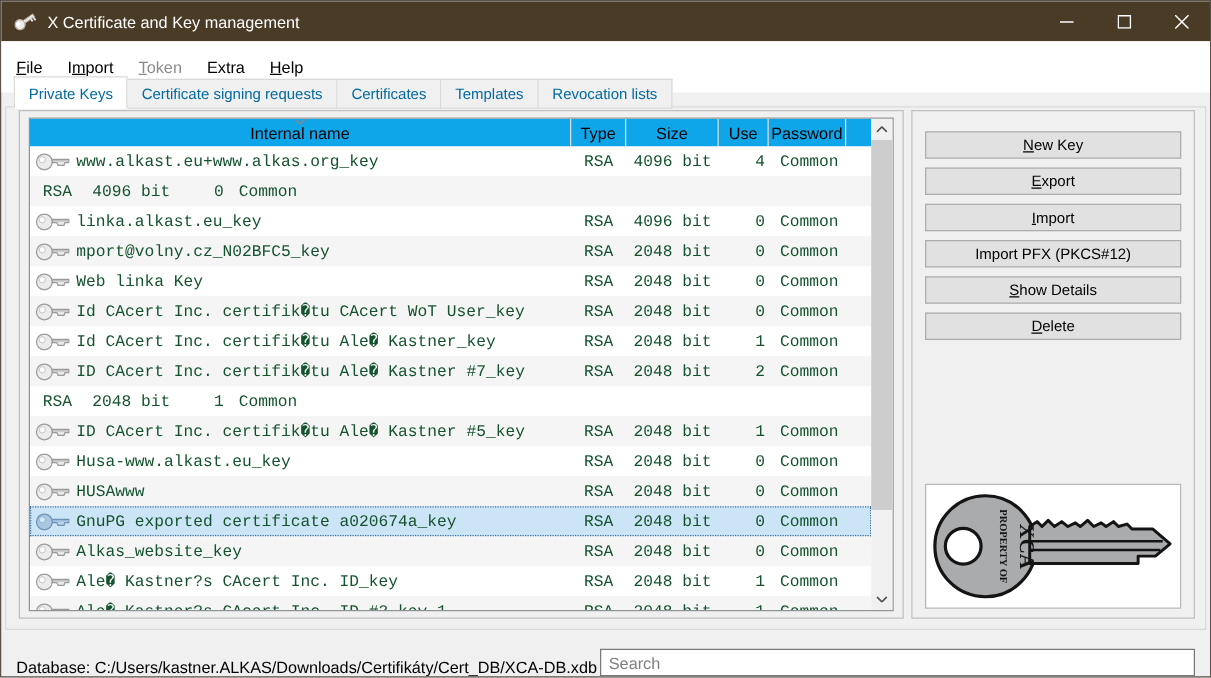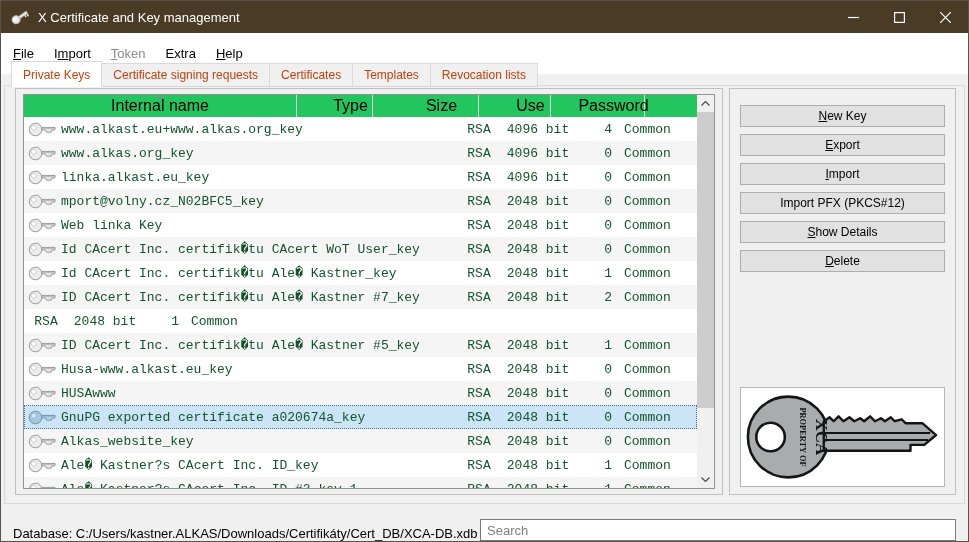--- a/index.html
+++ b/index.html
@@ -19,35 +19,35 @@
 
   
   .menubar { height:41px; background:#fff; display:flex; align-items:center;
              padding-left:2px; font-size:13px; color:#000; }
   .menu-item { padding:3px 10px; cursor:default; }
   .menu-item.disabled { color:#8a8a8a; }
 
   
   .tabbar { position:absolute; left:10px; top:62px; display:flex; font-size:12px; z-index:3; }
   .tab { padding:4px 11px 4px 11px; background:#f0f0f0; border:1px solid #d9d9d9;
-         border-left:none; color:#c2410c; }
+         border-left:none; color:#0369a1; }
   .tab:first-child { border-left:1px solid #d9d9d9; }
   .tab.active { background:#fff; border-bottom:1px solid #fff; position:relative;
                 margin-top:-2px; padding-top:6px; z-index:4; }
 
   .pane { position:absolute; left:3px; right:3px; top:84px; bottom:37px;
           background:#f0f0f0; border:1px solid #d9d9d9; }
 
   
   .left-group { position:absolute; left:10px; top:2px; width:708px; bottom:8px;
                 border:1px solid #c0c0c0; background:#f0f0f0; }
   .table { position:absolute; left:7px; top:5px; right:7px; bottom:5px;
            border:1px solid #8f9396; background:#fff; overflow:hidden; }
   .thead { height:22px; display:flex; position:relative; margin-right:17px;
-           background:#22c55e; font-size:16px;gap:32px; }
+           background:#0ea5e9; font-size:13px; }
   .hcell { display:flex; align-items:center; justify-content:center;
            border-right:1px solid #dcdcdc; position:relative; }
   .c0 { flex:1; }
   .c1 { width:44px; } .c2 { width:74px; } .c3 { width:40px; } .c4 { width:62px; }
   .cf { width:20px; border-right:none; }
   .sortind { position:absolute; top:0px; left:50%; transform:translateX(-50%); line-height:0; }
 
   .tbody { position:absolute; top:22px; left:0; right:17px; bottom:0; overflow:hidden;
            font-family:"Liberation Mono","DejaVu Sans Mono",monospace; font-size:13px; color:#14532d; }
   .trow { height:24px; display:flex; align-items:center; }
@@ -183,26 +183,20 @@
                     <circle class="khl" cx="5.8" cy="5.8" r="2.5"></circle>
                     <path class="kshaft" d="M14 5.4 H27 V8 H24 L23.2 10.2 H18.5 L17.5 8 H14 Z"></path>
                     <line class="kline" x1="14" y1="6.7" x2="27" y2="6.7"></line>
                   </svg></span><span class="ktext">www.alkast.eu+www.alkas.org_key</span></span>
               <span class="cell type">RSA</span>
               <span class="cell size">4096 bit</span>
               <span class="cell use">4</span>
               <span class="cell pass">Common</span>
             </div>
             <div class="trow alt">
-              <span class="cell name"><span class="key-icon"><svg width="28" height="15" viewBox="0 0 28 15">
-                    <circle class="khead" cx="7.5" cy="7.5" r="6.3"></circle>
-                    <circle class="khl" cx="5.8" cy="5.8" r="2.5"></circle>
-                    <path class="kshaft" d="M14 5.4 H27 V8 H24 L23.2 10.2 H18.5 L17.5 8 H14 Z"></path>
-                    <line class="kline" x1="14" y1="6.7" x2="27" y2="6.7"></line>
-                  </svg></span><span class="ktext">www.alkas.org_key</span></span>
               <span class="cell type">RSA</span>
               <span class="cell size">4096 bit</span>
               <span class="cell use">0</span>
               <span class="cell pass">Common</span>
             </div>
             <div class="trow">
               <span class="cell name"><span class="key-icon"><svg width="28" height="15" viewBox="0 0 28 15">
                     <circle class="khead" cx="7.5" cy="7.5" r="6.3"></circle>
                     <circle class="khl" cx="5.8" cy="5.8" r="2.5"></circle>
                     <path class="kshaft" d="M14 5.4 H27 V8 H24 L23.2 10.2 H18.5 L17.5 8 H14 Z"></path>

